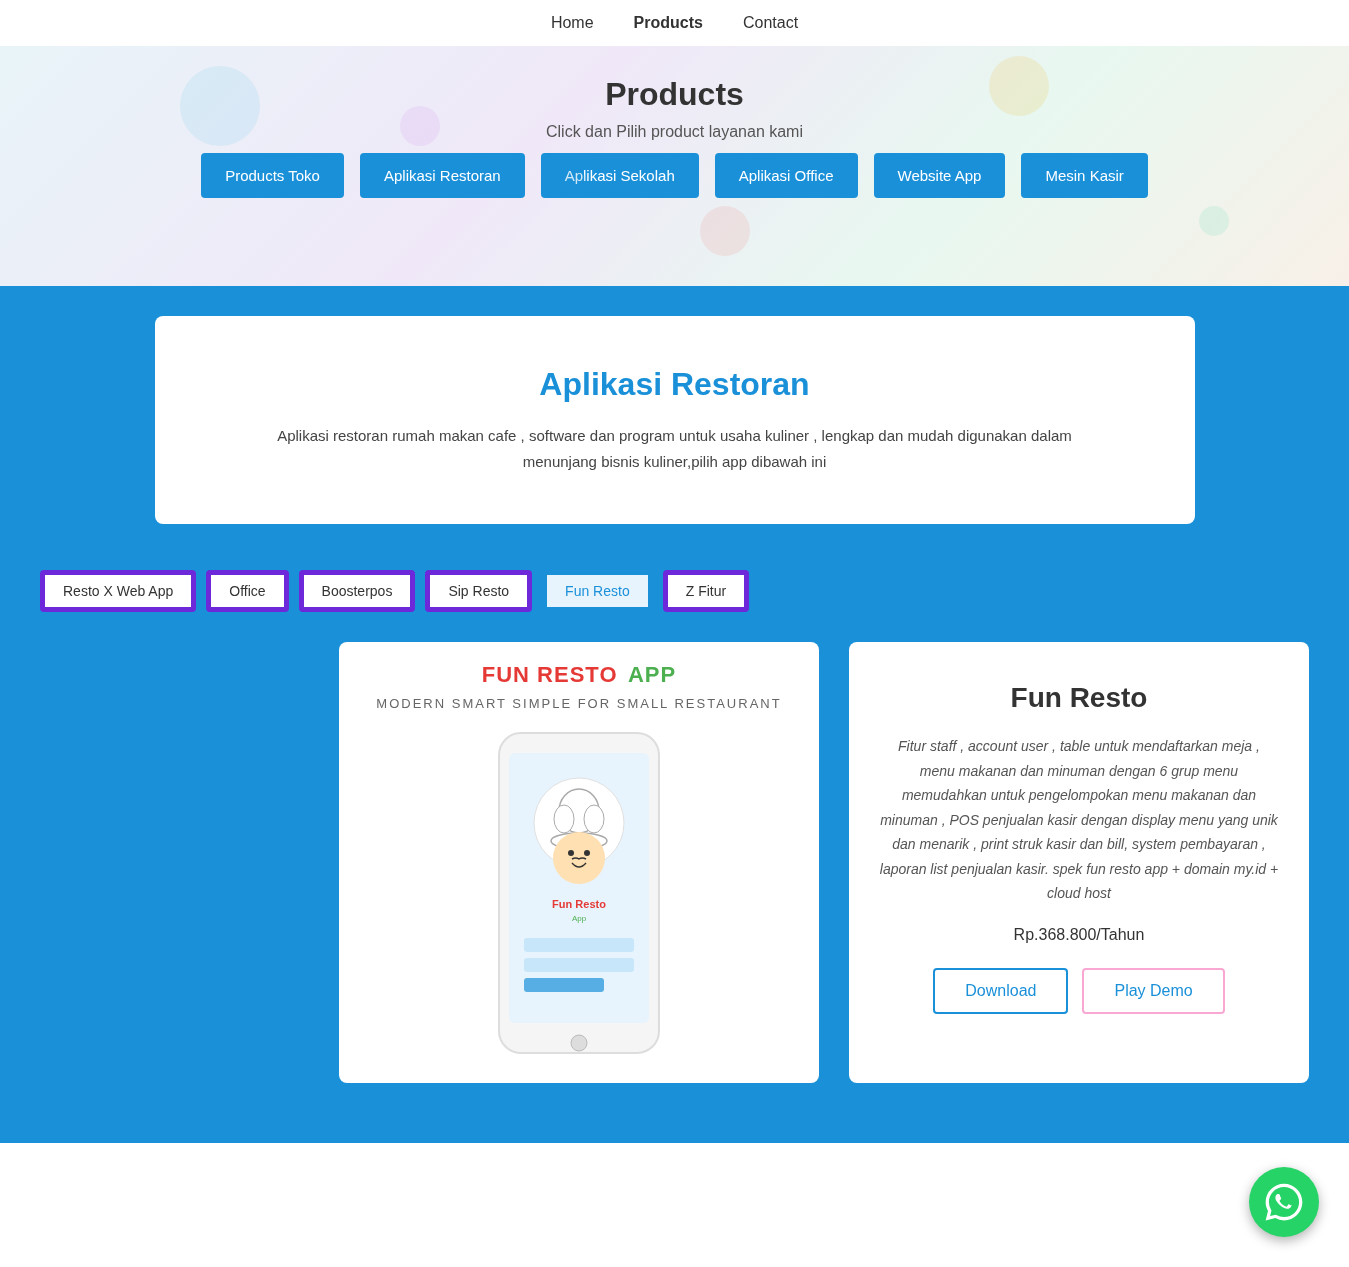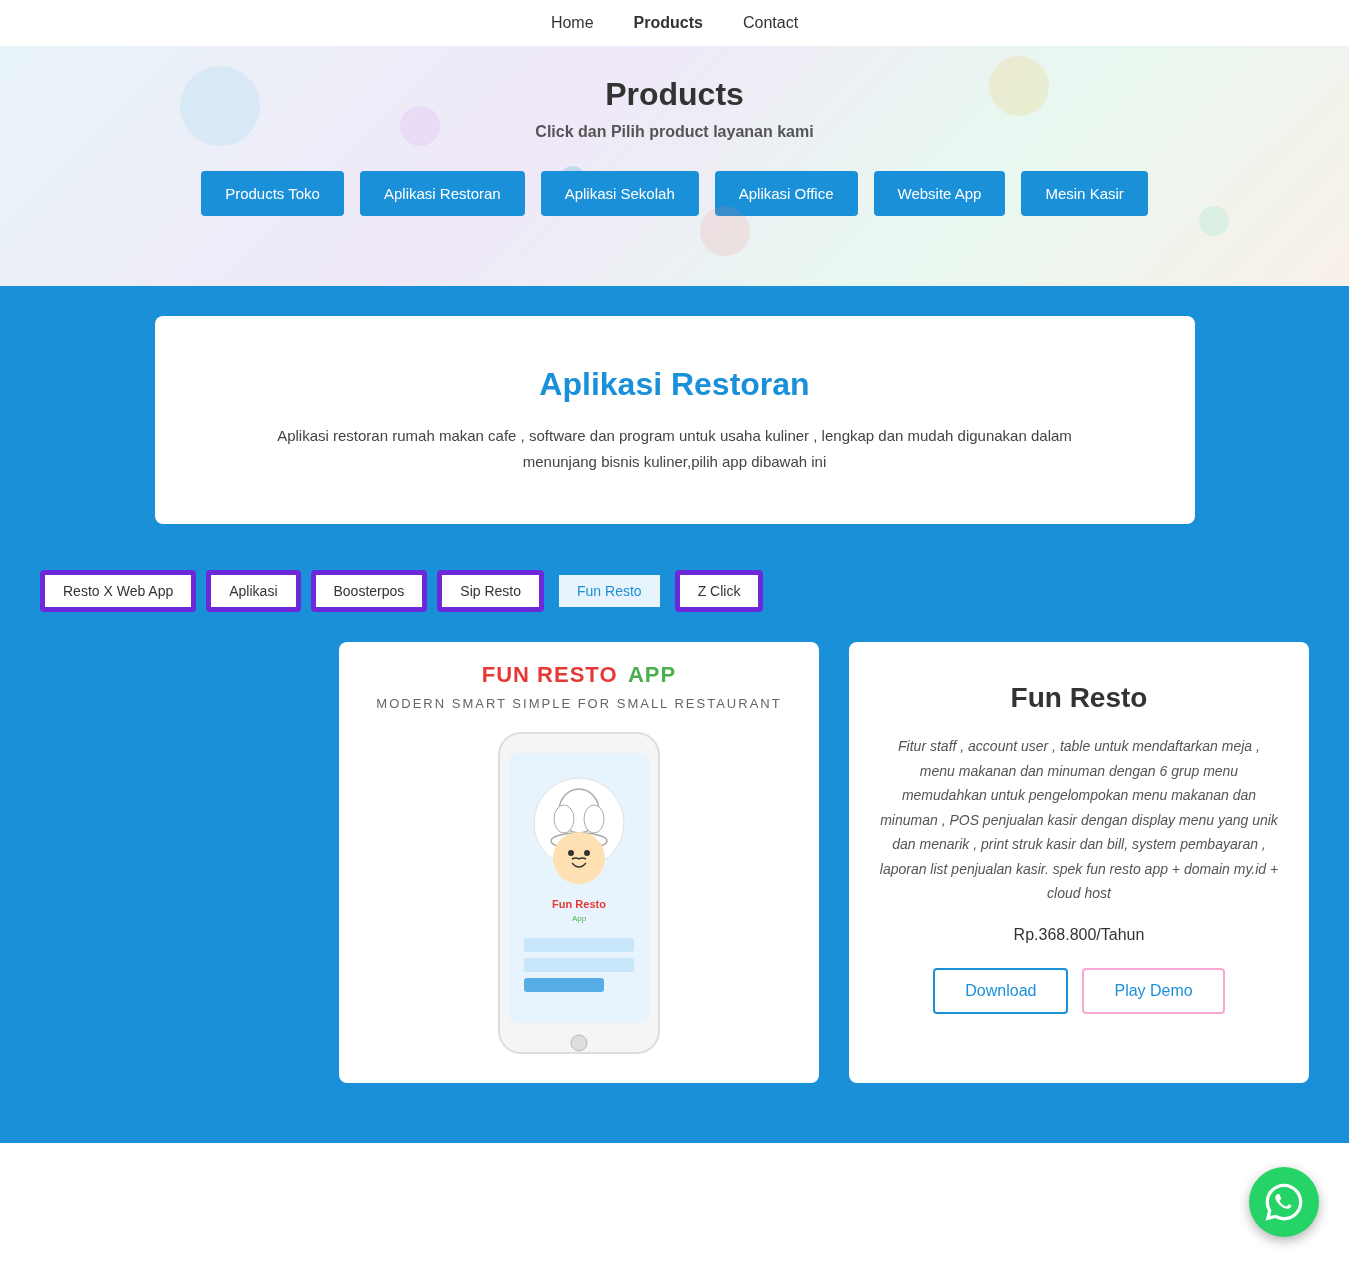--- a/index.html
+++ b/index.html
@@ -33,22 +33,21 @@
     }
     .hero h1 {
       font-size: 32px;
       font-weight: 600;
       color: #333;
       margin-bottom: 10px;
     }
     .hero p {
       font-size: 16px;
       color: #555;
-      margin-bottom: 30px;
-      font-weight: bold;
+      margin-bottom: 12px;
     }
     .hero-buttons {
       display: flex;
       flex-wrap: wrap;
       gap: 16px;
       justify-content: center;
     }
     .hero-btn {
       background: #1a90d9;
       color: #fff;
@@ -250,25 +249,25 @@
 
 <section class="app-restoran-section">
   <div class="app-restoran-card">
     <h2>Aplikasi Restoran</h2>
     <p>Aplikasi restoran rumah makan cafe , software dan program untuk usaha kuliner , lengkap dan mudah digunakan dalam menunjang bisnis kuliner,pilih app dibawah ini</p>
   </div>
 </section>
 
 <div class="sub-tabs">
   <a href="#" class="sub-tab">Resto X Web App</a>
-  <a href="#" class="sub-tab">Aplikasi</a>
+  <a href="#" class="sub-tab">Office</a>
   <a href="#" class="sub-tab">Boosterpos</a>
   <a href="#" class="sub-tab">Sip Resto</a>
   <a href="#" class="sub-tab active">Fun Resto</a>
-  <a href="#" class="sub-tab">Z Click</a>
+  <a href="#" class="sub-tab">Z Fitur</a>
 </div>
 
 <section class="product-detail">
 
   <div class="product-image-card">
     <div class="app-image-container">
 
       <div style="text-align:center; margin-bottom:8px;">
         <span style="font-size:22px;font-weight:900;color:#e53935;letter-spacing:1px;">FUN RESTO</span>
         <span style="font-size:22px;font-weight:900;color:#4caf50;letter-spacing:1px;margin-left:6px;">APP</span>

